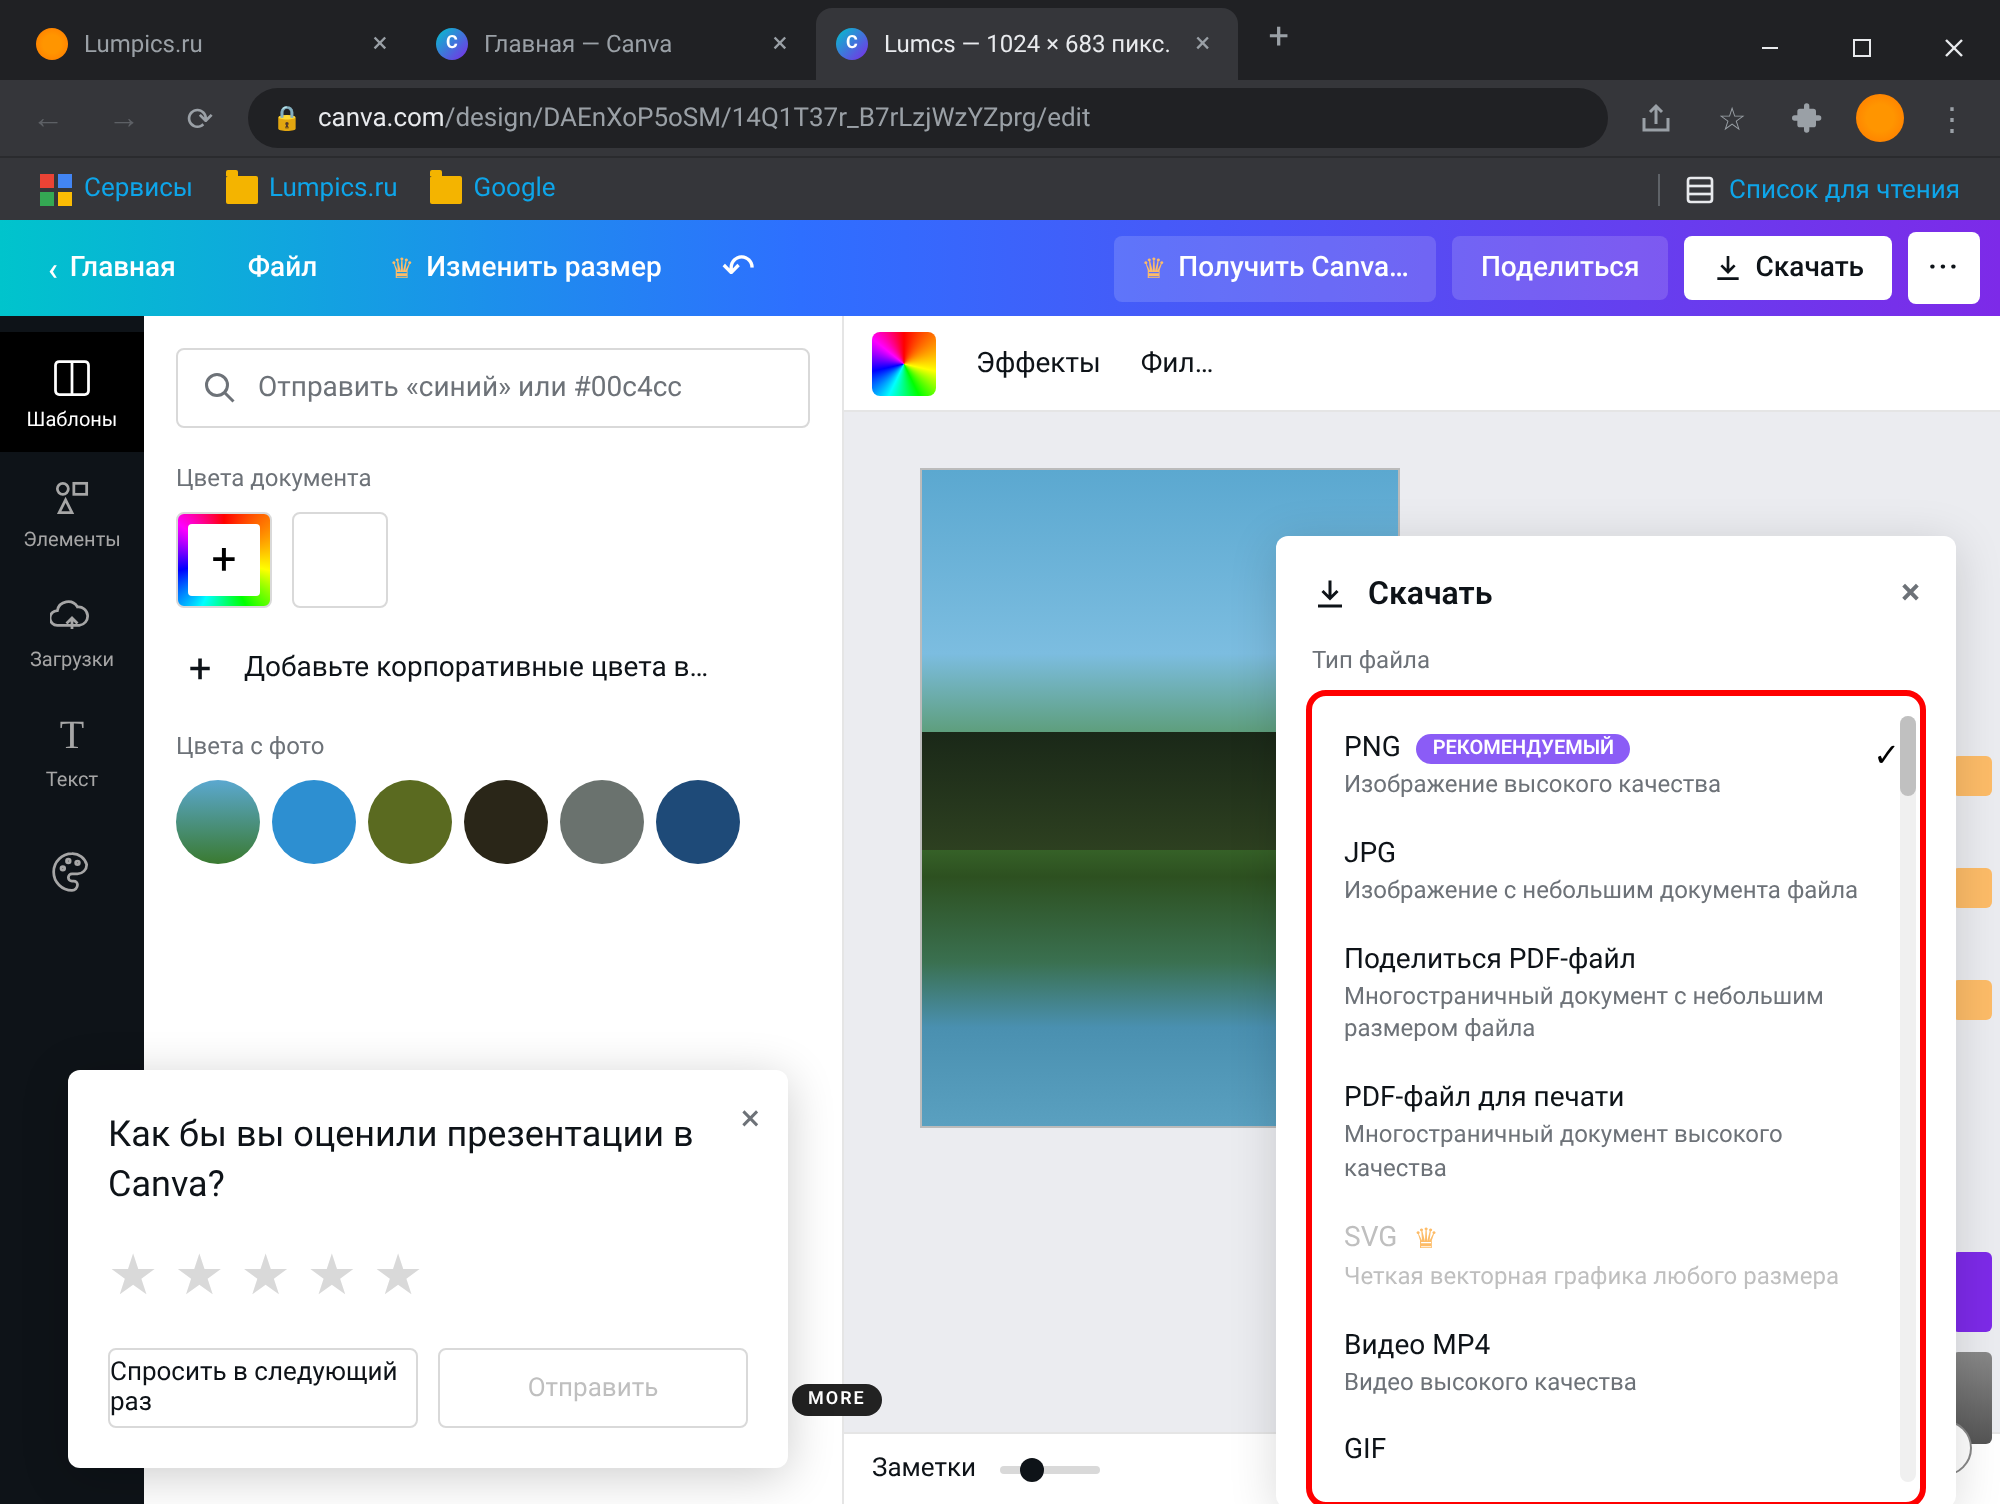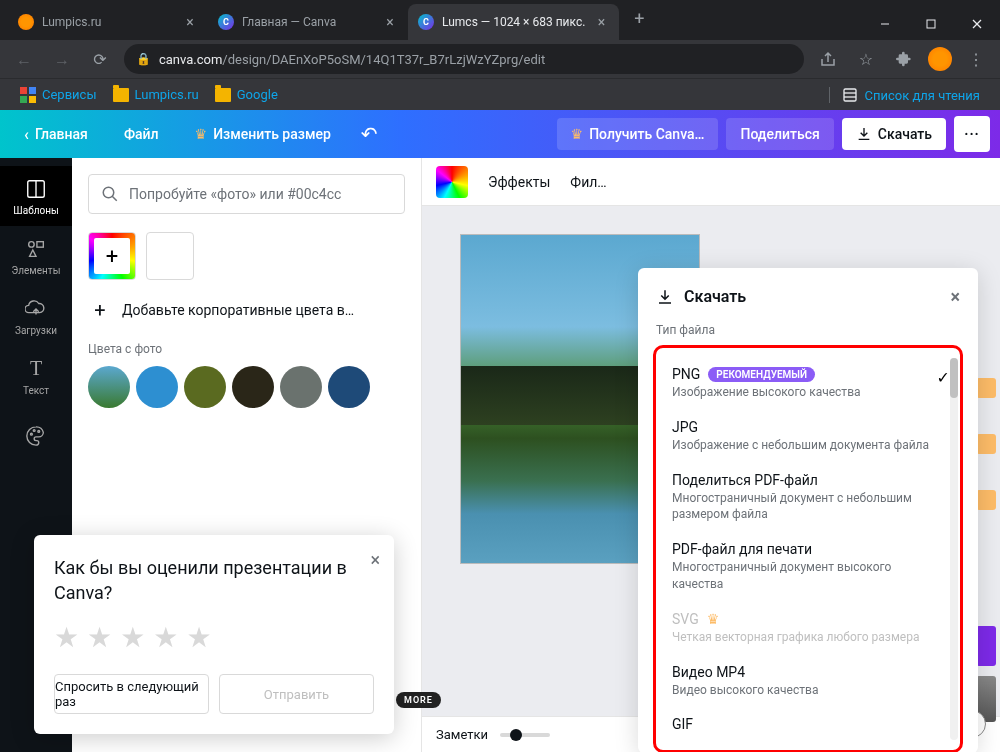--- a/index.html
+++ b/index.html
@@ -266,22 +266,23 @@
           </div>
       </div>
     </div>
 
     <div class="sidepanel">
       <div class="searchbox">
         <svg width="18" height="18" viewBox="0 0 24 24" fill="none" stroke="#6d7278" stroke-width="2">
             <circle cx="10" cy="10" r="7"></circle>
             <line x1="21" y1="21" x2="15" y2="15"></line>
           </svg>
-        <span>Попробуйте «фото» или #00c4cc</span>
-      </div>
+        <span>Отправить «синий» или #00c4cc</span>
+      </div>
+      <div class="section-label">Цвета документа</div>
       <div class="swatchrow">
         <div class="swatch rainbow">
             <span>+</span>
           </div>
         <div class="swatch" style="background:#fff"></div>
       </div>
       <div class="addcolors">
         <span class="plus">+</span>
         <span>Добавьте корпоративные цвета в…</span>
       </div>

